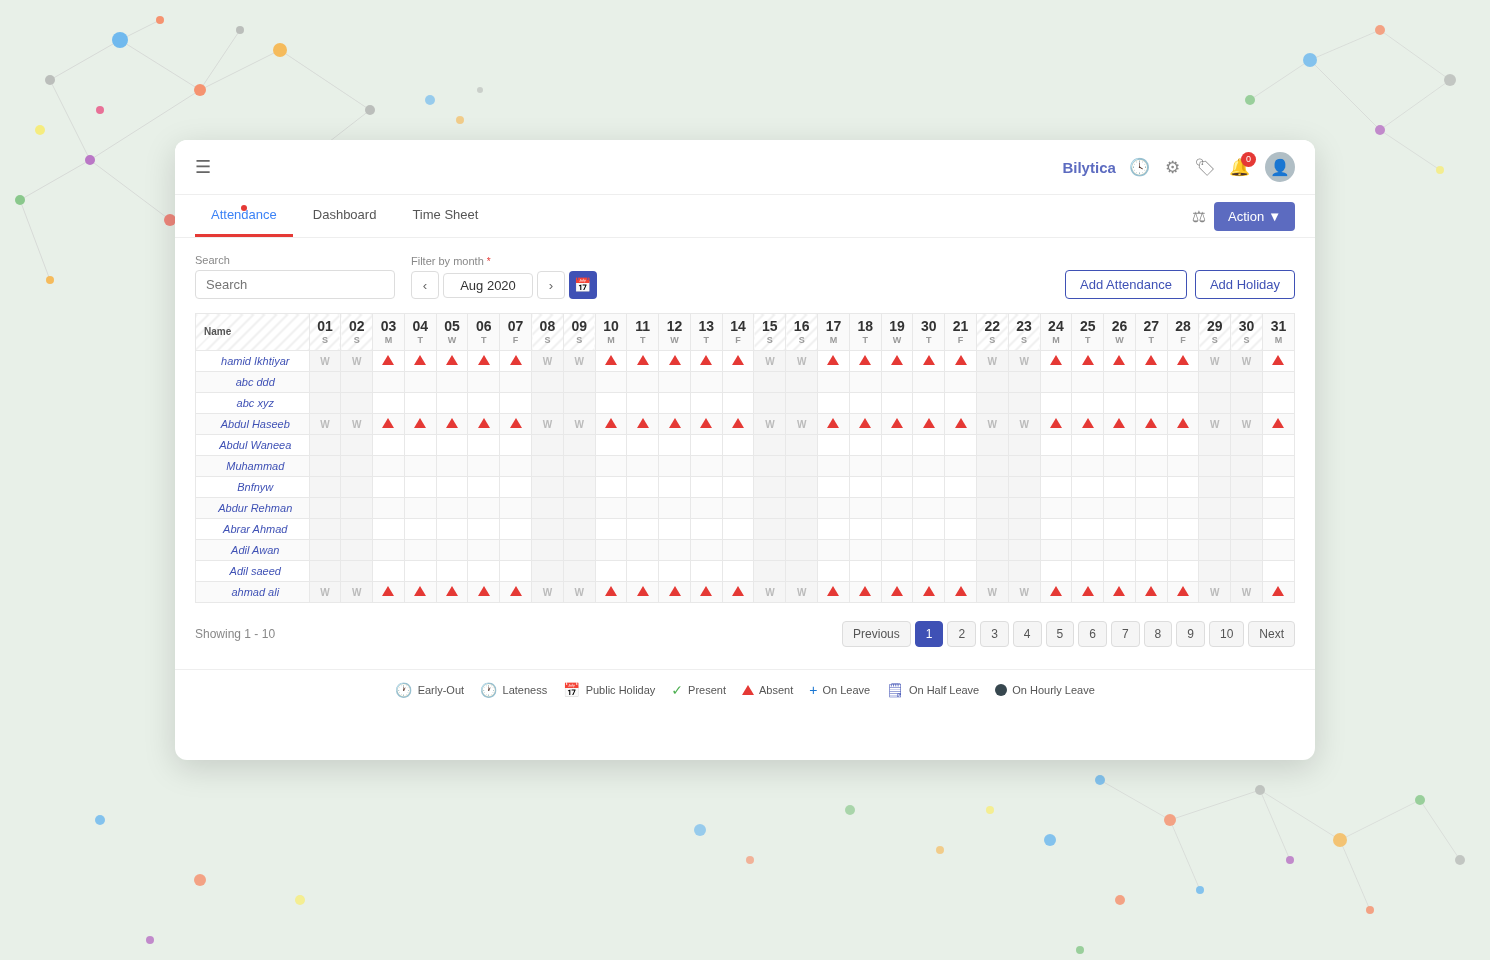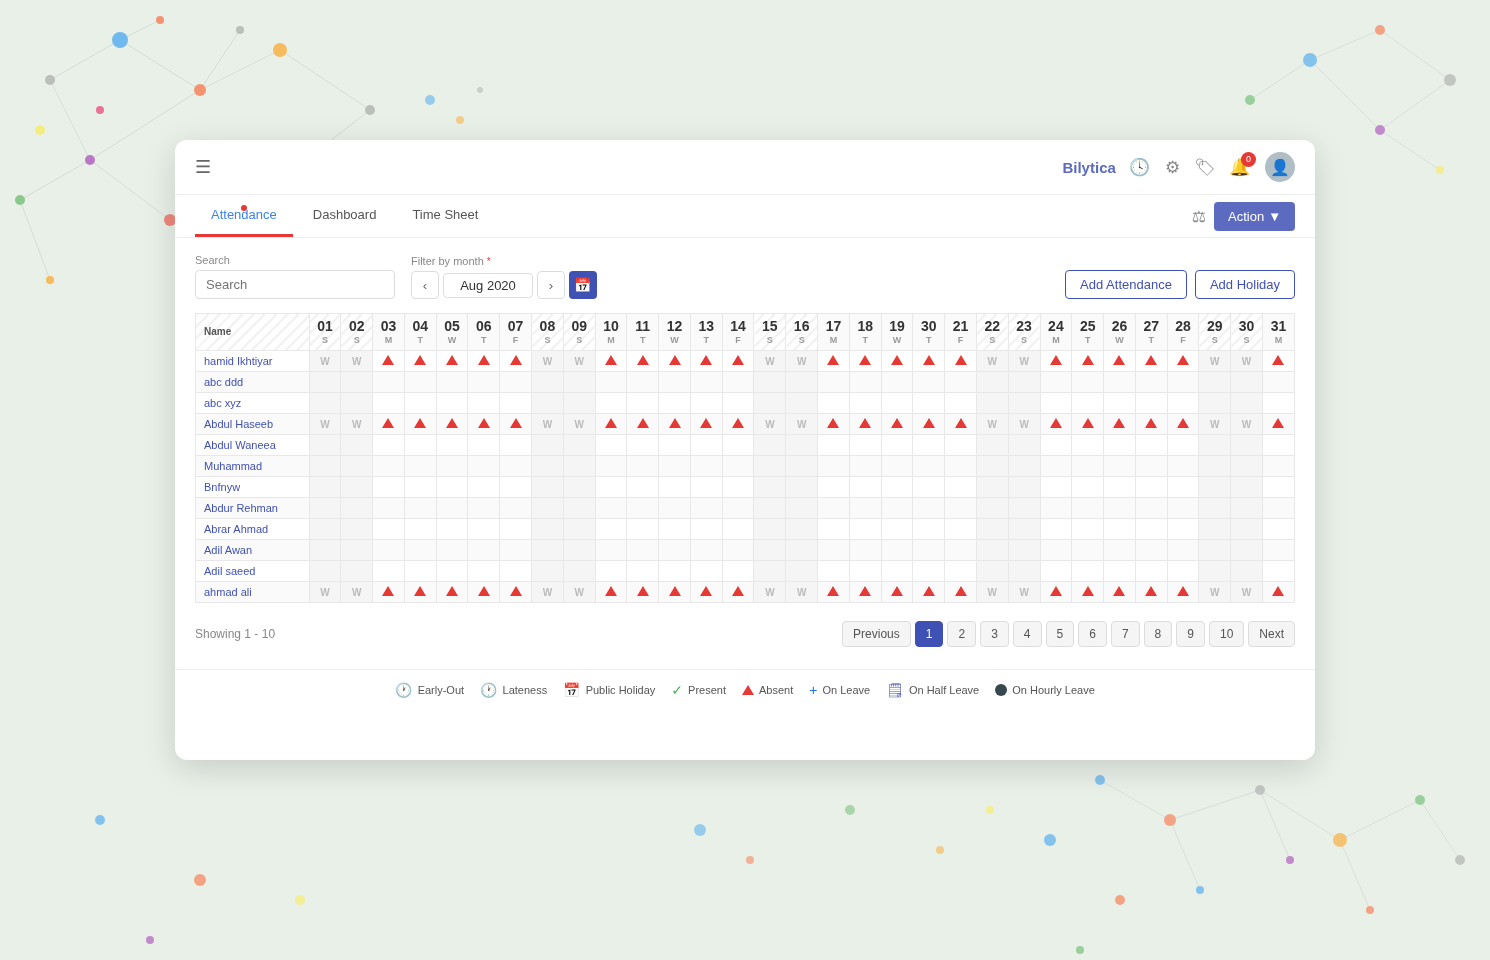--- a/index.html
+++ b/index.html
@@ -182,21 +182,21 @@
       min-width: 28px;
       white-space: nowrap;
     }
     .attendance-table th {
       background: #fafafa;
       color: #555;
       font-weight: 600;
       font-size: 10px;
     }
     .attendance-table th.name-col { text-align: left; padding-left: 8px; min-width: 100px; }
-    .attendance-table td.name-col { text-align: left; padding-left: 8px; color: #3f51b5; font-size: 12px; }
+    .attendance-table td.name-col { text-align: center; padding-left: 8px; color: #3f51b5; font-size: 12px; font-style: italic; }
     .attendance-table tr:nth-child(even) { background: #fafafa; }
     
     .day-header { line-height: 1.2; }
     .day-num { font-size: 14px; font-weight: 700; color: #333; }
     .day-letter { font-size: 9px; color: #999; }
 
     
     .pagination-row {
       display: flex;
       align-items: center;

